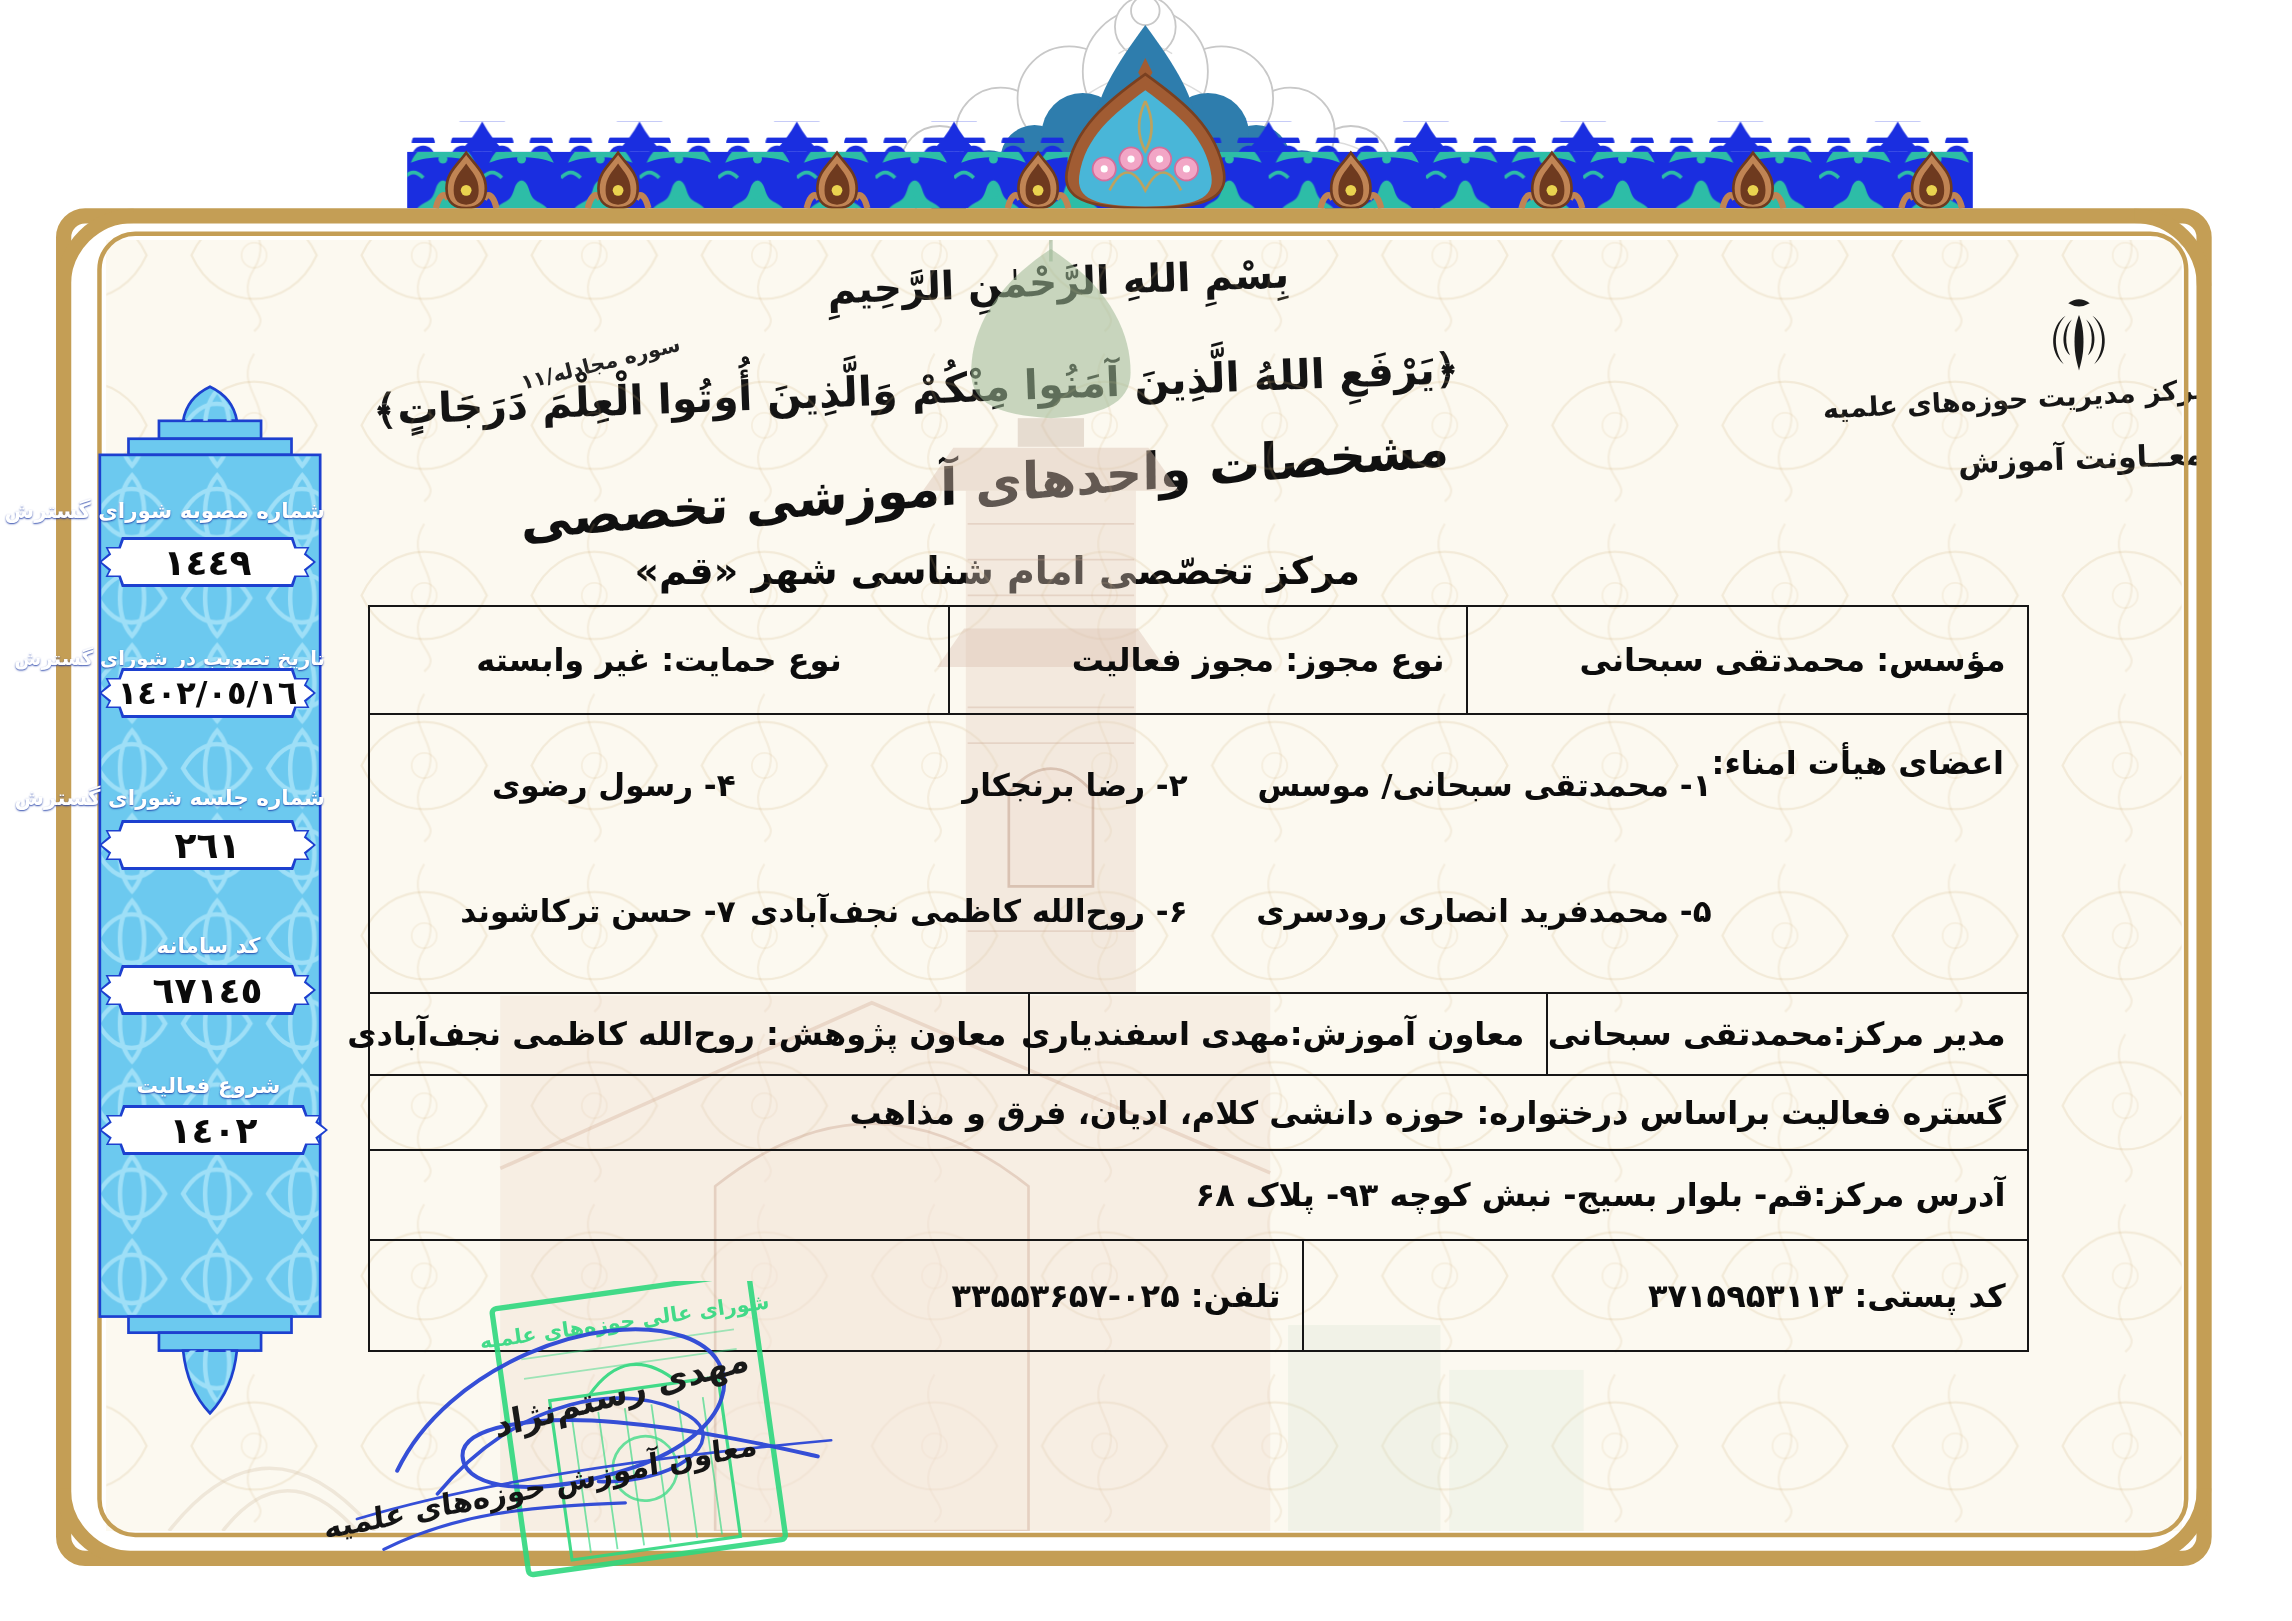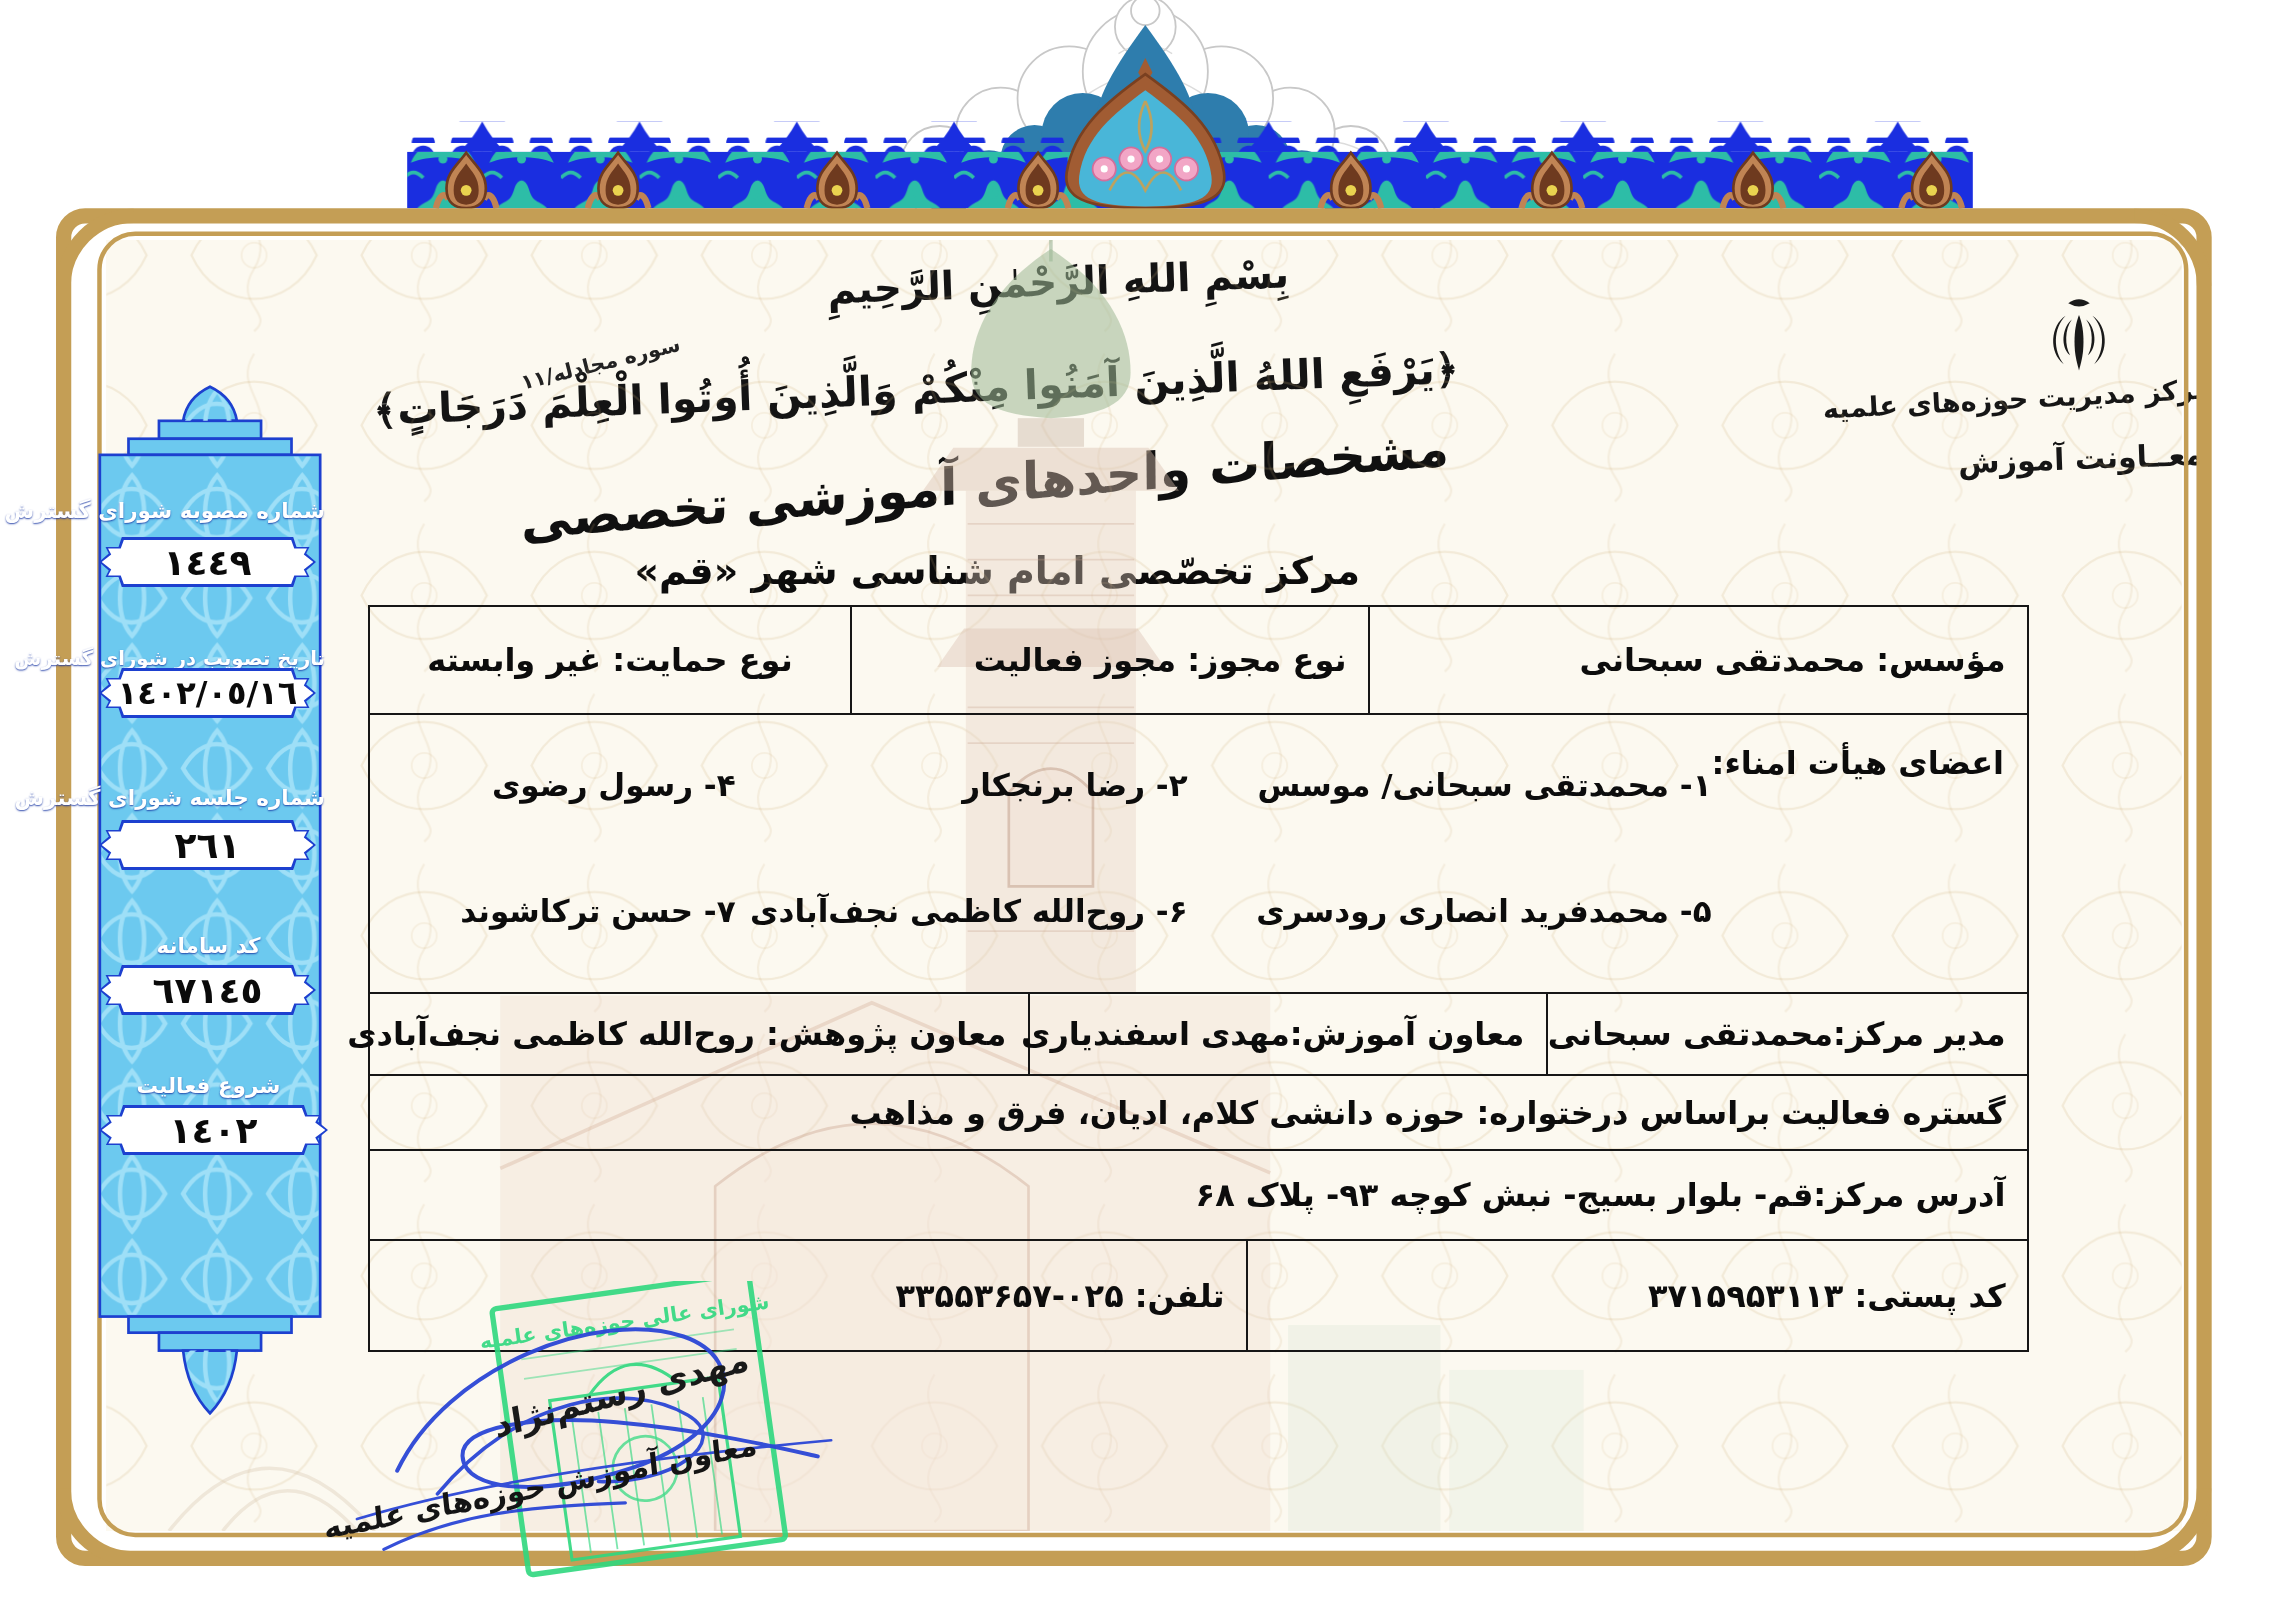--- a/index.html
+++ b/index.html
@@ -314,21 +314,21 @@
 
   <div class="sb-label" style="top:1073px;">شروع فعالیت</div>
   <div class="plaque" style="top:1105px;padding-left:12px;">
     <div class="po"></div>
       <div class="pi"></div>
     <div class="pv">١٤٠٢</div>
   </div>
 
   <div class="info-table">
     <div class="trow r1">
-      <div class="cell" style="width:659px;">مؤسس: محمدتقی سبحانی</div>
+      <div class="cell" style="width:561px;">مؤسس: محمدتقی سبحانی</div>
       <div class="cell" style="width:518px;">نوع مجوز: مجوز فعالیت</div>
       <div class="cell" style="flex:1;justify-content:center;padding-inline-start:0;border-radius:18px;">نوع حمایت: غیر وابسته</div>
     </div>
 
     <div class="trow r2">
       <div class="board-title">اعضای هیأت امناء:</div>
       <div class="board-grid">
         <div>۱- محمدتقی سبحانی/ موسس</div>
         <div>۲- رضا برنجکار</div>
         <div>۴- رسول رضوی</div>
@@ -346,21 +346,21 @@
 
     <div class="trow r4">
       <div class="cell single" style="flex:1;">گستره فعالیت براساس درختواره:  حوزه دانشی کلام، ادیان، فرق و مذاهب</div>
     </div>
 
     <div class="trow r5">
       <div class="cell single" style="flex:1;">آدرس مرکز:قم- بلوار بسیج- نبش کوچه ۹۳- پلاک ۶۸</div>
     </div>
 
     <div class="trow r6">
-      <div class="cell" style="width:781px;">کد پستی: ۳۷۱۵۹۵۳۱۱۳</div>
+      <div class="cell" style="width:725px;">کد پستی: ۳۷۱۵۹۵۳۱۱۳</div>
       <div class="cell" style="flex:1;">تلفن: ۰۲۵-۳۳۵۵۳۶۵۷</div>
     </div>
   </div>
 
   <svg class="abs" style="left:331px;top:1281px;z-index:8;" width="555" height="340" viewBox="0 0 620 380">
 
     <g transform="rotate(-8 345 160)" stroke="#2fd87f" fill="none" opacity="0.9">
       <rect x="200" y="10" width="290" height="300" rx="5" stroke-width="6"></rect>
       <text x="345" y="52" font-size="23" fill="#2fd87f" stroke="none" text-anchor="middle" font-family="DejaVu Sans, sans-serif" font-weight="bold">شورای عالی حوزه‌های علمیه</text>
       <rect x="250" y="120" width="190" height="180" stroke-width="3.5"></rect>

